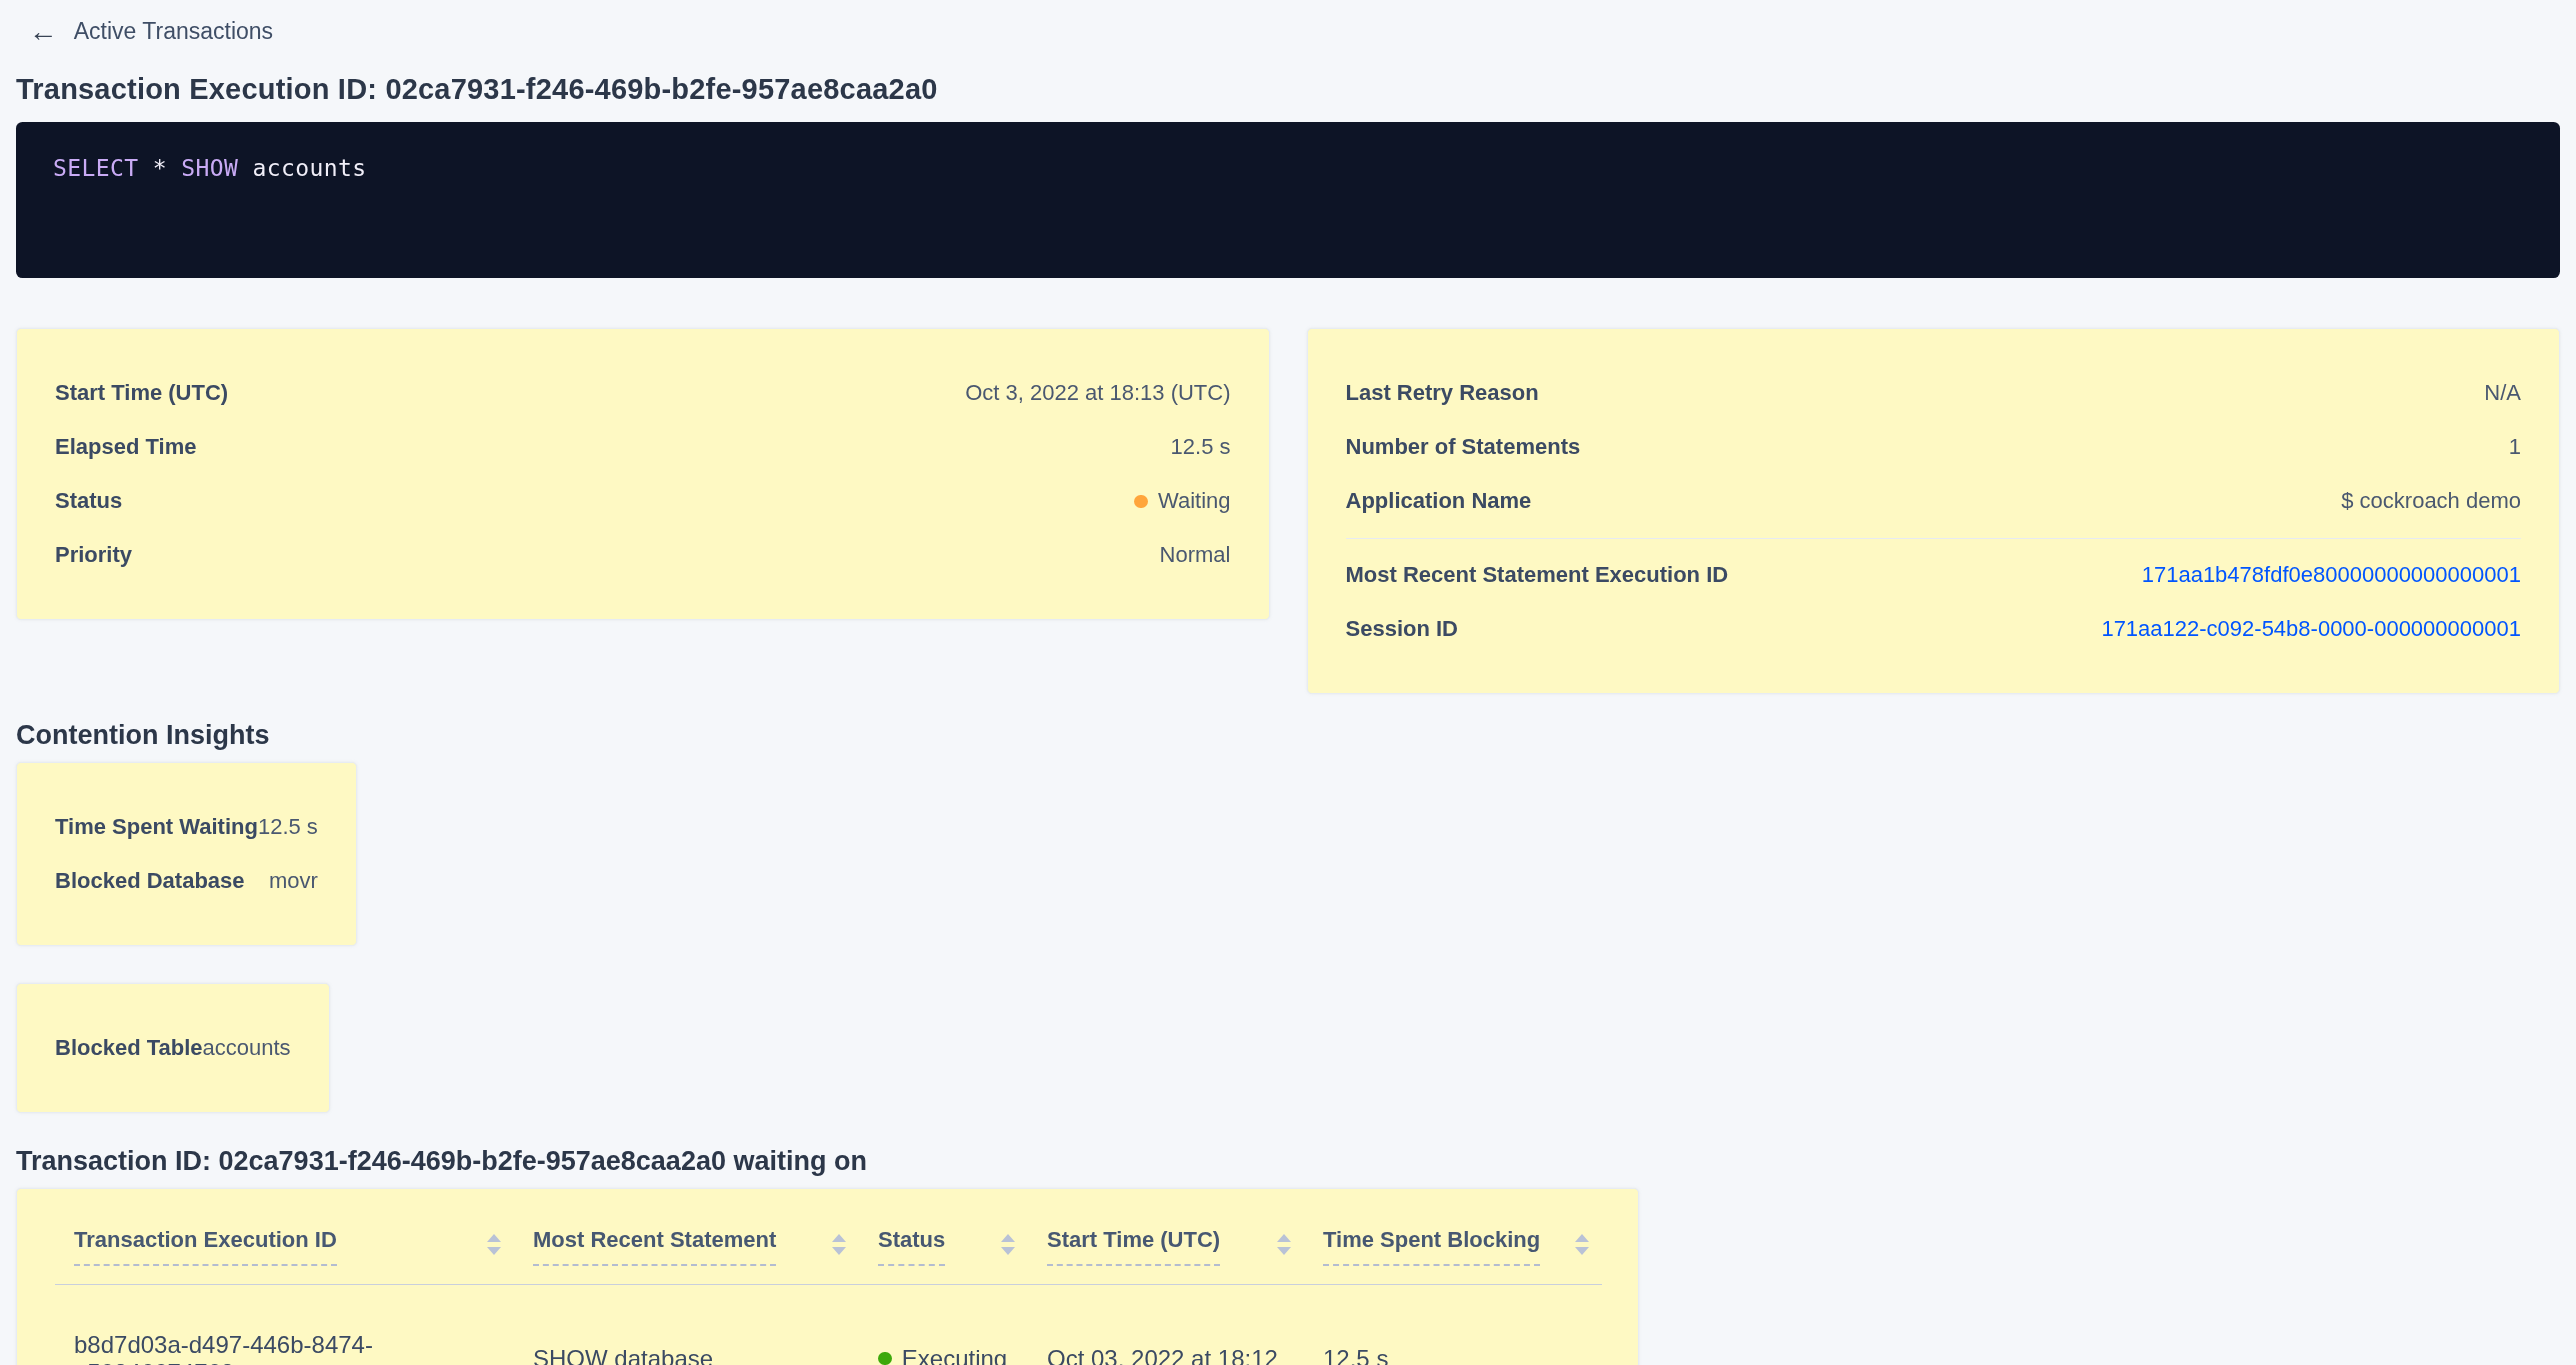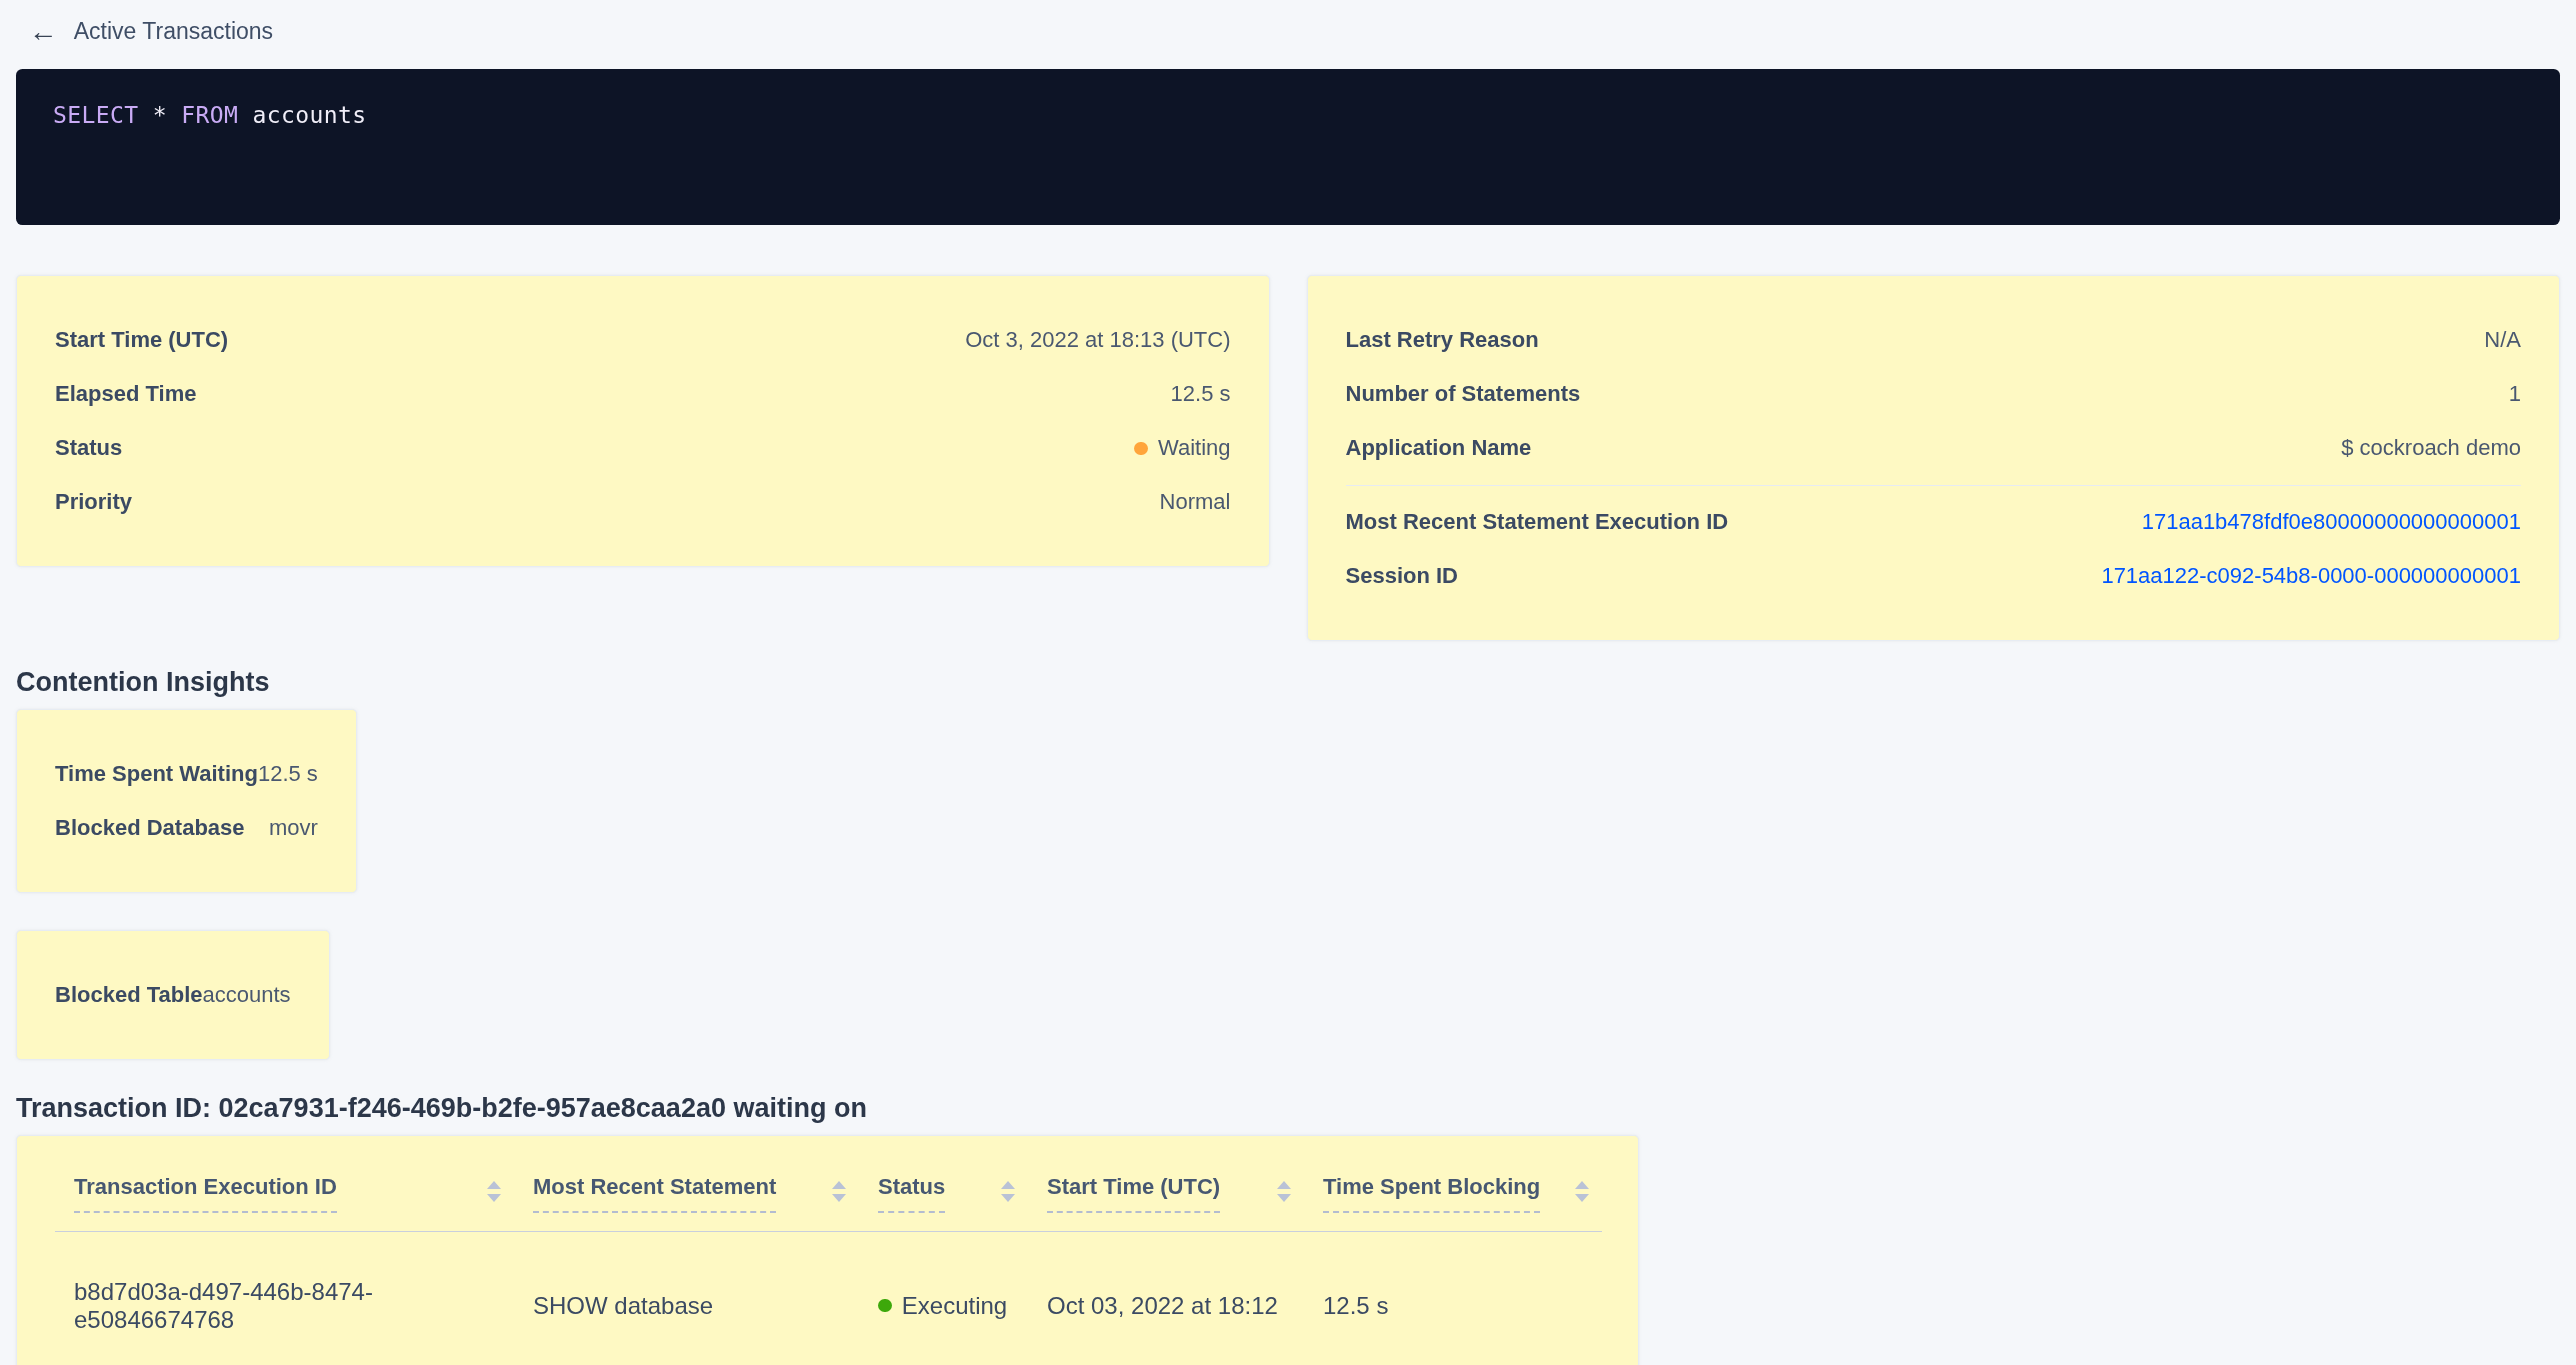--- a/index.html
+++ b/index.html
@@ -65,23 +65,24 @@
 </head>
 <body>
 
 <div class="page">
 
   <div class="breadcrumb">
     <span class="back-arrow">←</span>
     <a class="back-link">Active Transactions</a>
   </div>
 
+  <h1 class="page-title">Transaction Execution ID: 02ca7931-f246-469b-b2fe-957ae8caa2a0</h1>
 
   <div class="sql-box">
-    <code><span class="kw">SELECT</span><span> * </span><span class="kw">FROM</span><span> accounts</span></code>
+    <code><span class="kw">SELECT</span><span> * </span><span class="kw">SHOW</span><span> accounts</span></code>
   </div>
 
   <div class="two-col summary-section">
 
     <div class="card">
       <div class="kv-row">
         <span class="kv-label">Start Time (UTC)</span>
         <span class="kv-value">Oct 3, 2022 at 18:13 (UTC)</span>
       </div>
       <div class="kv-row">

